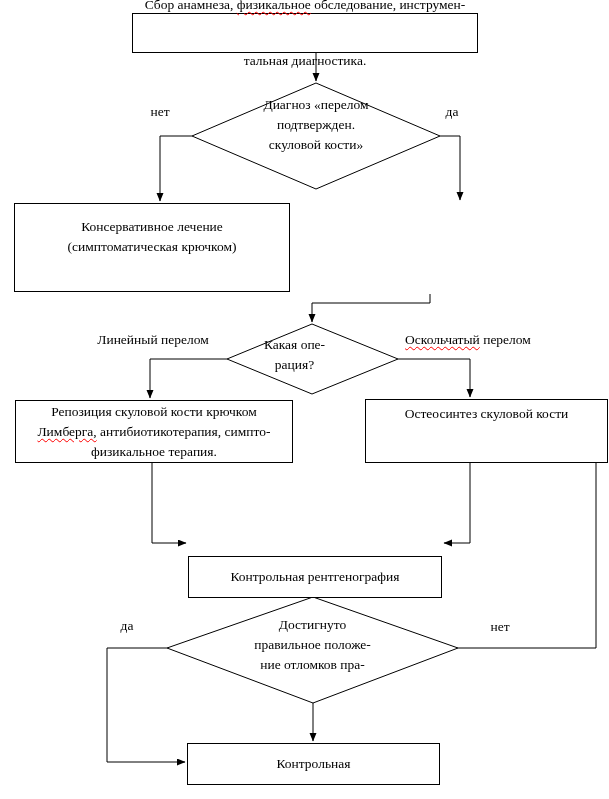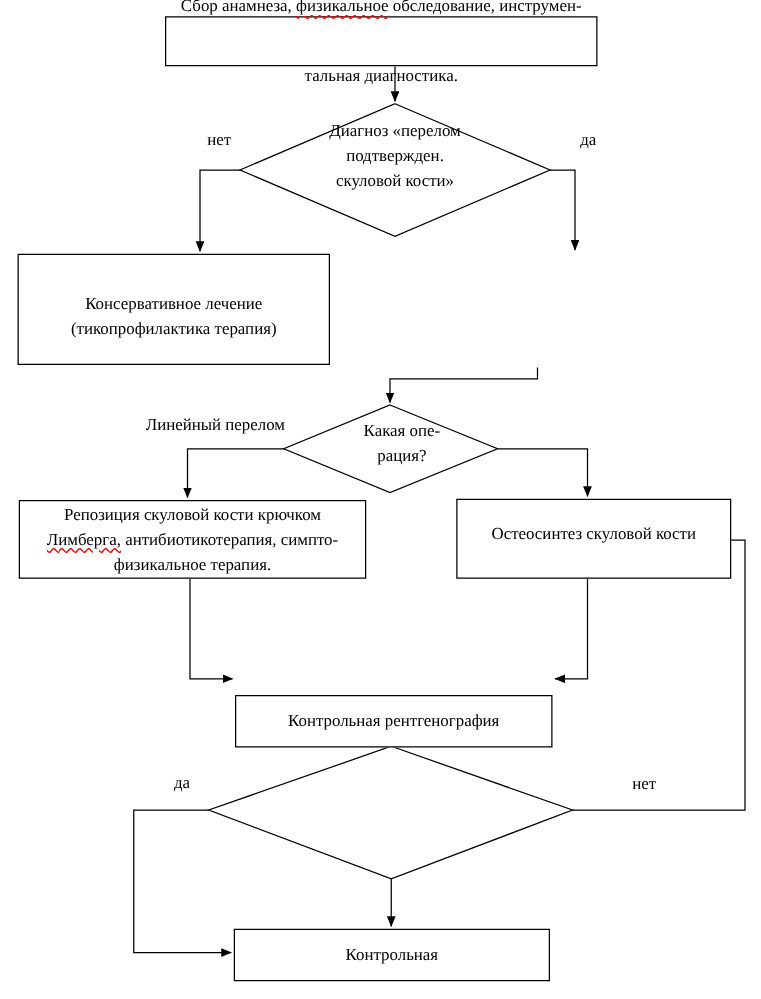--- a/index.html
+++ b/index.html
@@ -11,34 +11,34 @@
   .node{position:absolute;font-size:13.5px;line-height:20px;text-align:center;gap:36px;}
   .box{border:1px solid #000;background:#fff;box-sizing:border-box;}
   .tl{display:block;white-space:pre-wrap;}
   .mis{
     text-decoration-line:underline;
     text-decoration-style:wavy;
     text-decoration-color:#f00;
     text-decoration-thickness:1px;
     text-underline-offset:2px;
   }
-  .lbl{position:absolute;font-size:13.5px;line-height:16px;text-align:right;white-space:nowrap;}
+  .lbl{position:absolute;font-size:13.5px;line-height:16px;text-align:center;white-space:nowrap;}
   .vcenter{display:flex;flex-direction:column;justify-content:center;}
   
   #box-anamnesis{left:132px;top:13px;width:346px;height:40px;}
   #d1-text{left:192px;top:95px;width:248px;text-align:center;}
   #lbl-no1{left:135px;top:104px;width:50px;}
   #lbl-yes1{left:427px;top:104px;width:50px;}
-  #box-conservative{left:14px;top:203px;width:250px;height:89px;padding-top:29px;}
+  #box-conservative{left:14px;top:203px;width:276px;height:89px;padding-top:13px;}
   #box-operative{left:321px;top:202px;width:279px;height:92px;padding-top:3px;}
-  #d2-text{left:236px;top:335px;width:171px;}
+  #d2-text{left:209px;top:335px;width:171px;}
   #lbl-linear{left:78px;top:332px;width:150px;}
   #lbl-comminuted{left:398px;top:332px;width:140px;}
   #box-reposition{left:15px;top:400px;width:278px;height:63px;padding-top:1px;}
-  #box-osteosynthesis{left:365px;top:399px;width:220px;height:64px;padding-top:17px;}
+  #box-osteosynthesis{left:365px;top:399px;width:243px;height:64px;padding-top:4px;}
   #box-xray{left:188px;top:523px;width:254px;height:42px;margin-top:33px;}
   #d3-text{left:167px;top:615px;width:291px;}
   #lbl-yes2{left:102px;top:618px;width:50px;}
   #lbl-no2{left:475px;top:619px;width:50px;}
   #box-rehab{left:187px;top:743px;width:253px;height:42px;}
 </style>
 </head>
 <body>
 
 <div class="stage">
@@ -77,45 +77,51 @@
     <span class="tl">Диагноз «перелом</span>
     <span class="tl">подтвержден.</span>
     <span class="tl">скуловой кости»</span>
   </div>
 
   <div class="lbl" id="lbl-no1">нет</div>
   <div class="lbl" id="lbl-yes1">да</div>
 
   <div class="node box" id="box-conservative">
     <span class="tl">Консервативное лечение</span>
-    <span class="tl">(тикопрофилактика терапия)</span>
+    <span class="tl">(симптоматическая крючком)</span>
   </div>
 
 
   <div class="node" id="d2-text">
     <span class="tl">Какая опе-</span>
     <span class="tl">рация?</span>
   </div>
 
   <div class="lbl" id="lbl-linear">Линейный перелом</div>
+  <div class="lbl" id="lbl-comminuted"><span class="mis">Оскольчатый</span><span> перелом</span></div>
 
   <div class="node box" id="box-reposition">
     <span class="tl">Репозиция скуловой кости крючком</span>
     <span class="tl"><span class="mis">Лимберга,</span><span> антибиотикотерапия, симпто-</span></span>
     <span class="tl">физикальное терапия.</span>
   </div>
 
   <div class="node box" id="box-osteosynthesis">
     <span class="tl">Остеосинтез скуловой кости</span>
   </div>
 
   <div class="node box vcenter" id="box-xray">
     <span class="tl">Контрольная рентгенография</span>
   </div>
 
+  <div class="node" id="d3-text">
+    <span class="tl">Достигнуто</span>
+    <span class="tl">правильное положе-</span>
+    <span class="tl">ние отломков пра-</span>
+  </div>
 
   <div class="lbl" id="lbl-yes2">да</div>
   <div class="lbl" id="lbl-no2">нет</div>
 
   <div class="node box vcenter" id="box-rehab">
     <span class="tl">Контрольная</span>
   </div>
 
 </div>
 

